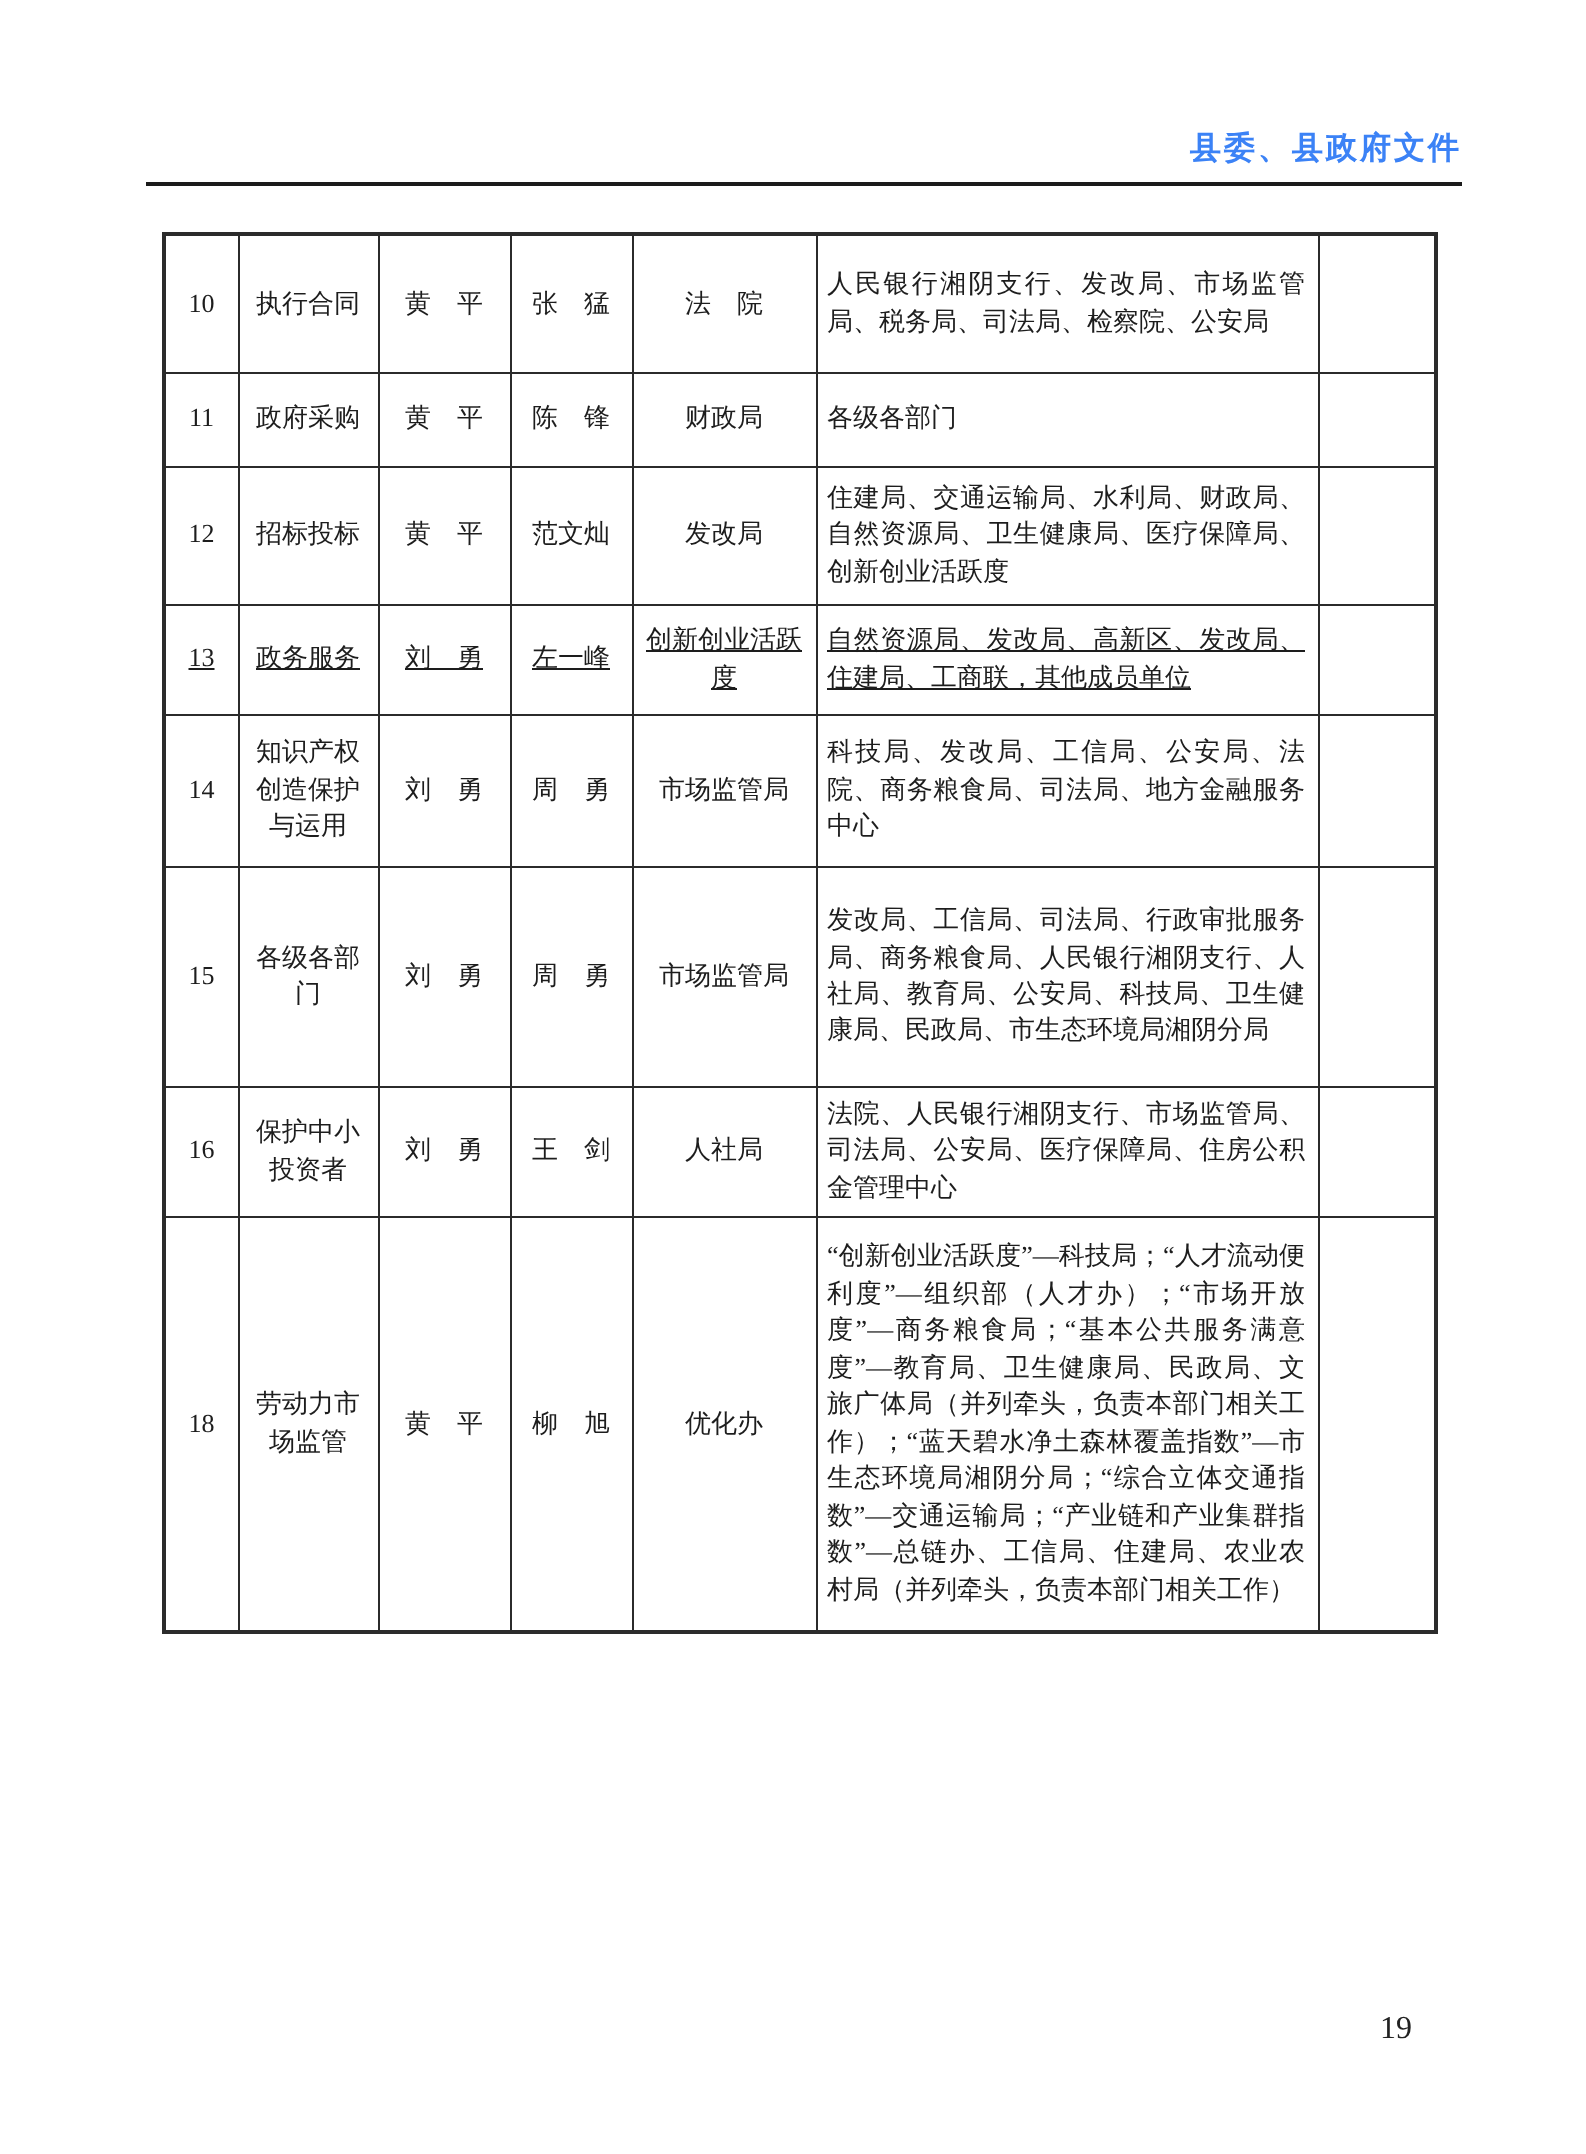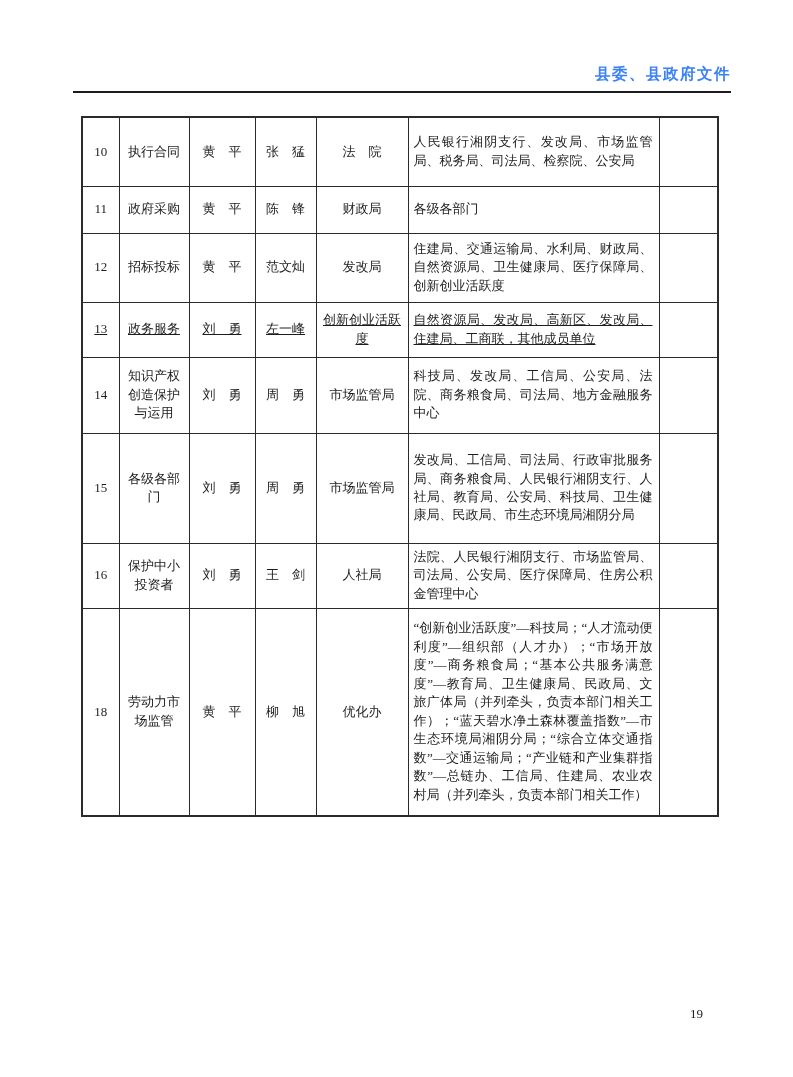--- a/index.html
+++ b/index.html
@@ -65,21 +65,21 @@
   tr.h55  { height: 55px; text-decoration: underline; }
   tr.h76  { height: 76px; }
   tr.h110 { height: 110px; }
   tr.h65  { height: 65px; }
   tr.h75  { height: 75px; }
   tr.h208 { height: 208px; }
   .page-number {
     position: absolute;
     top: 1006px;
     left: 690px;
-    font-size: 13px;
+    font-size: 16px;
     color: #222222;
   }
 </style>
 </head>
 <body>
 
 <div class="page">
 
   <div class="header-title">县委、县政府文件</div>
   <div class="header-rule"></div>

